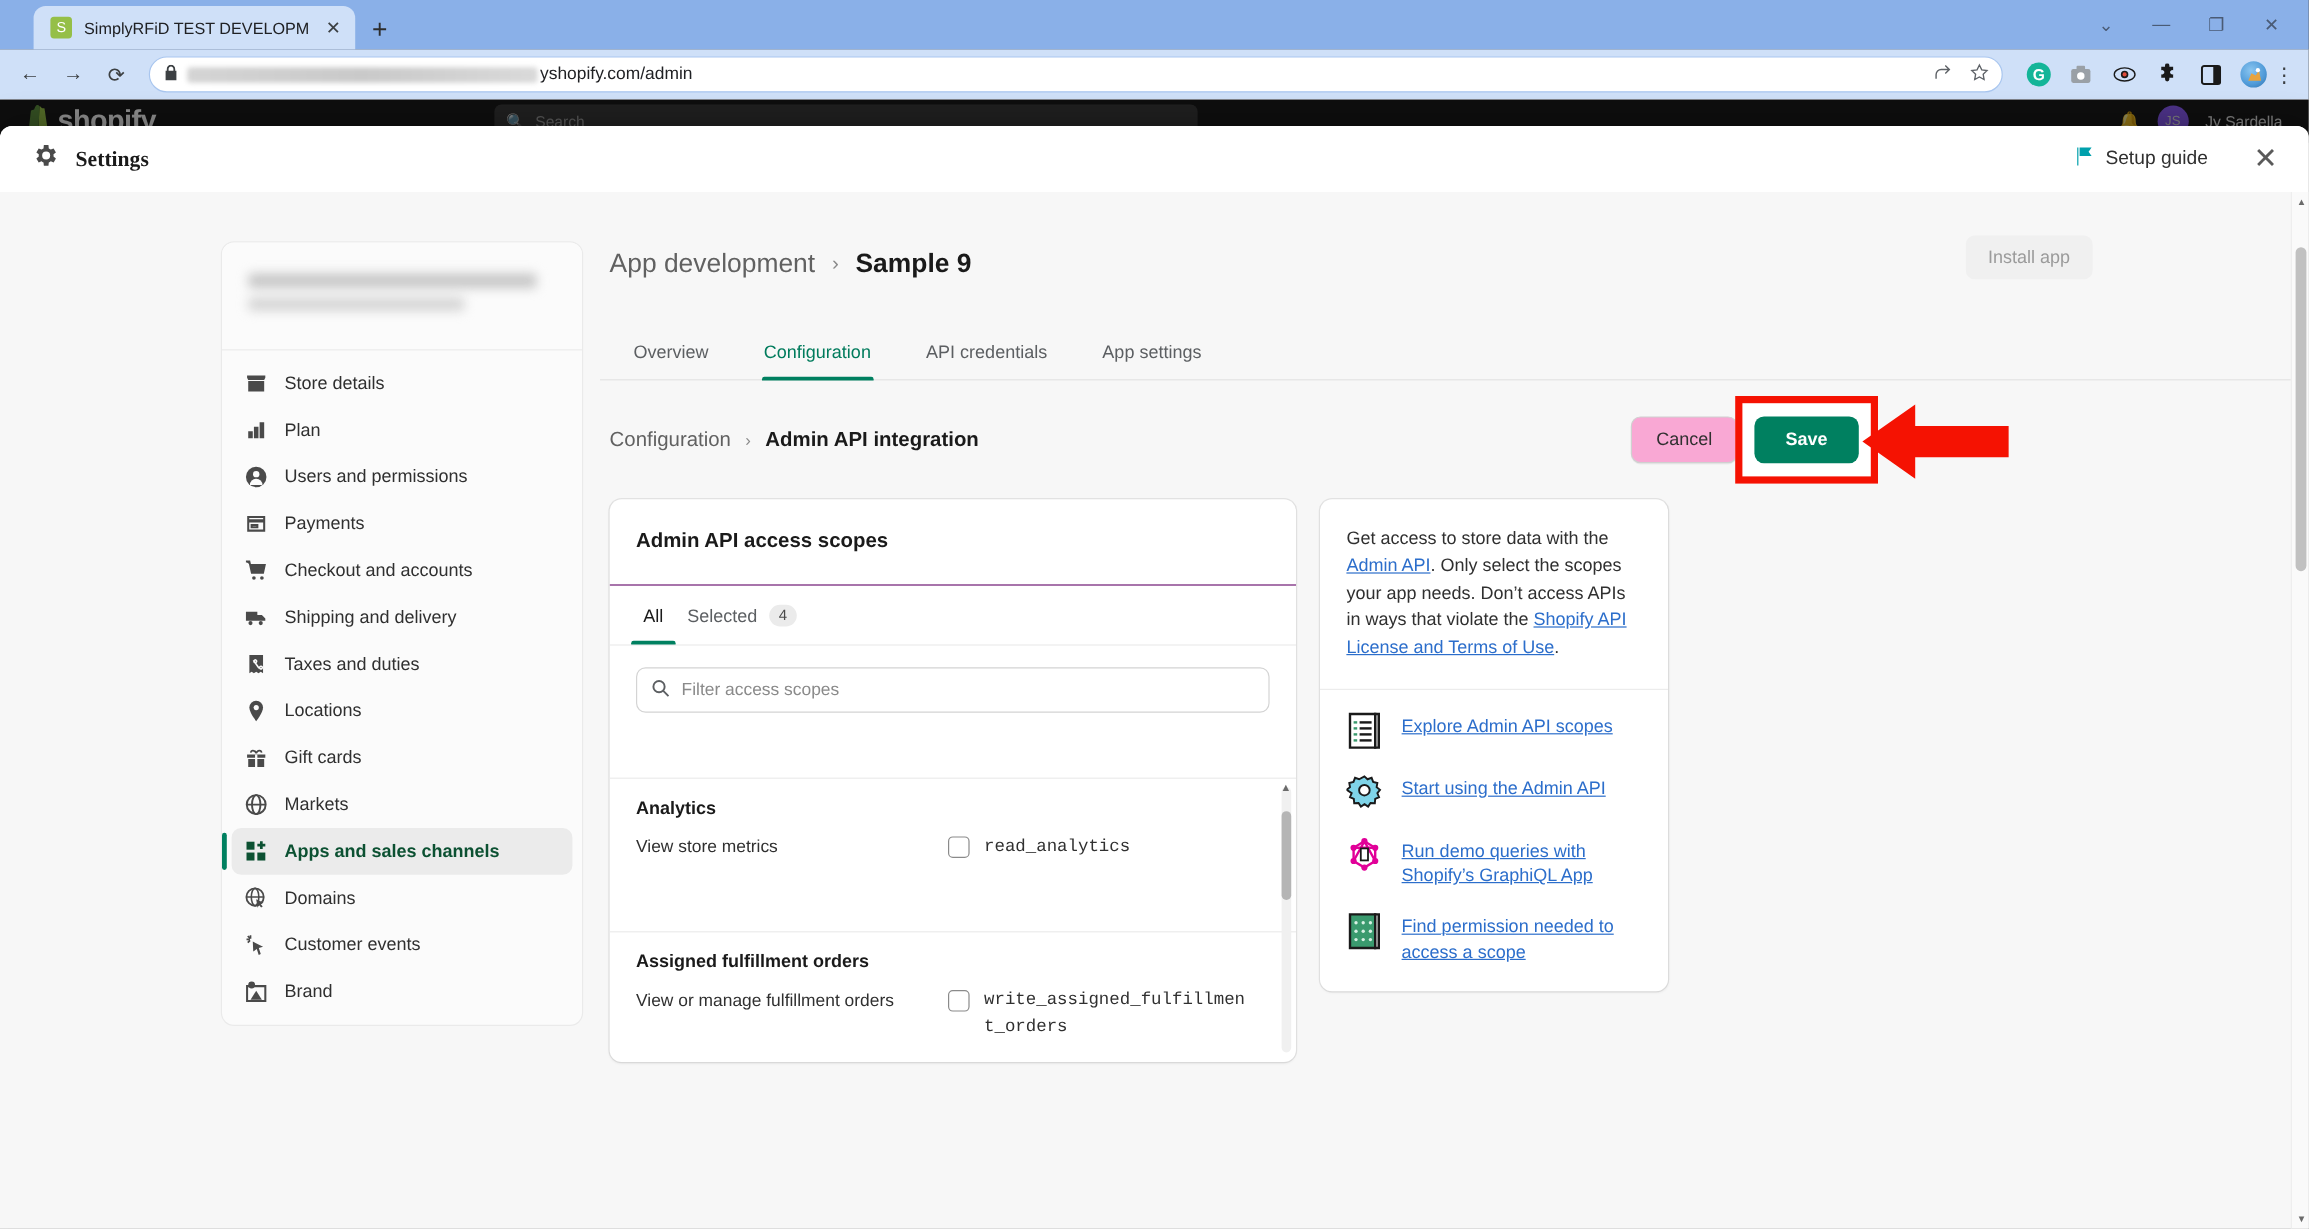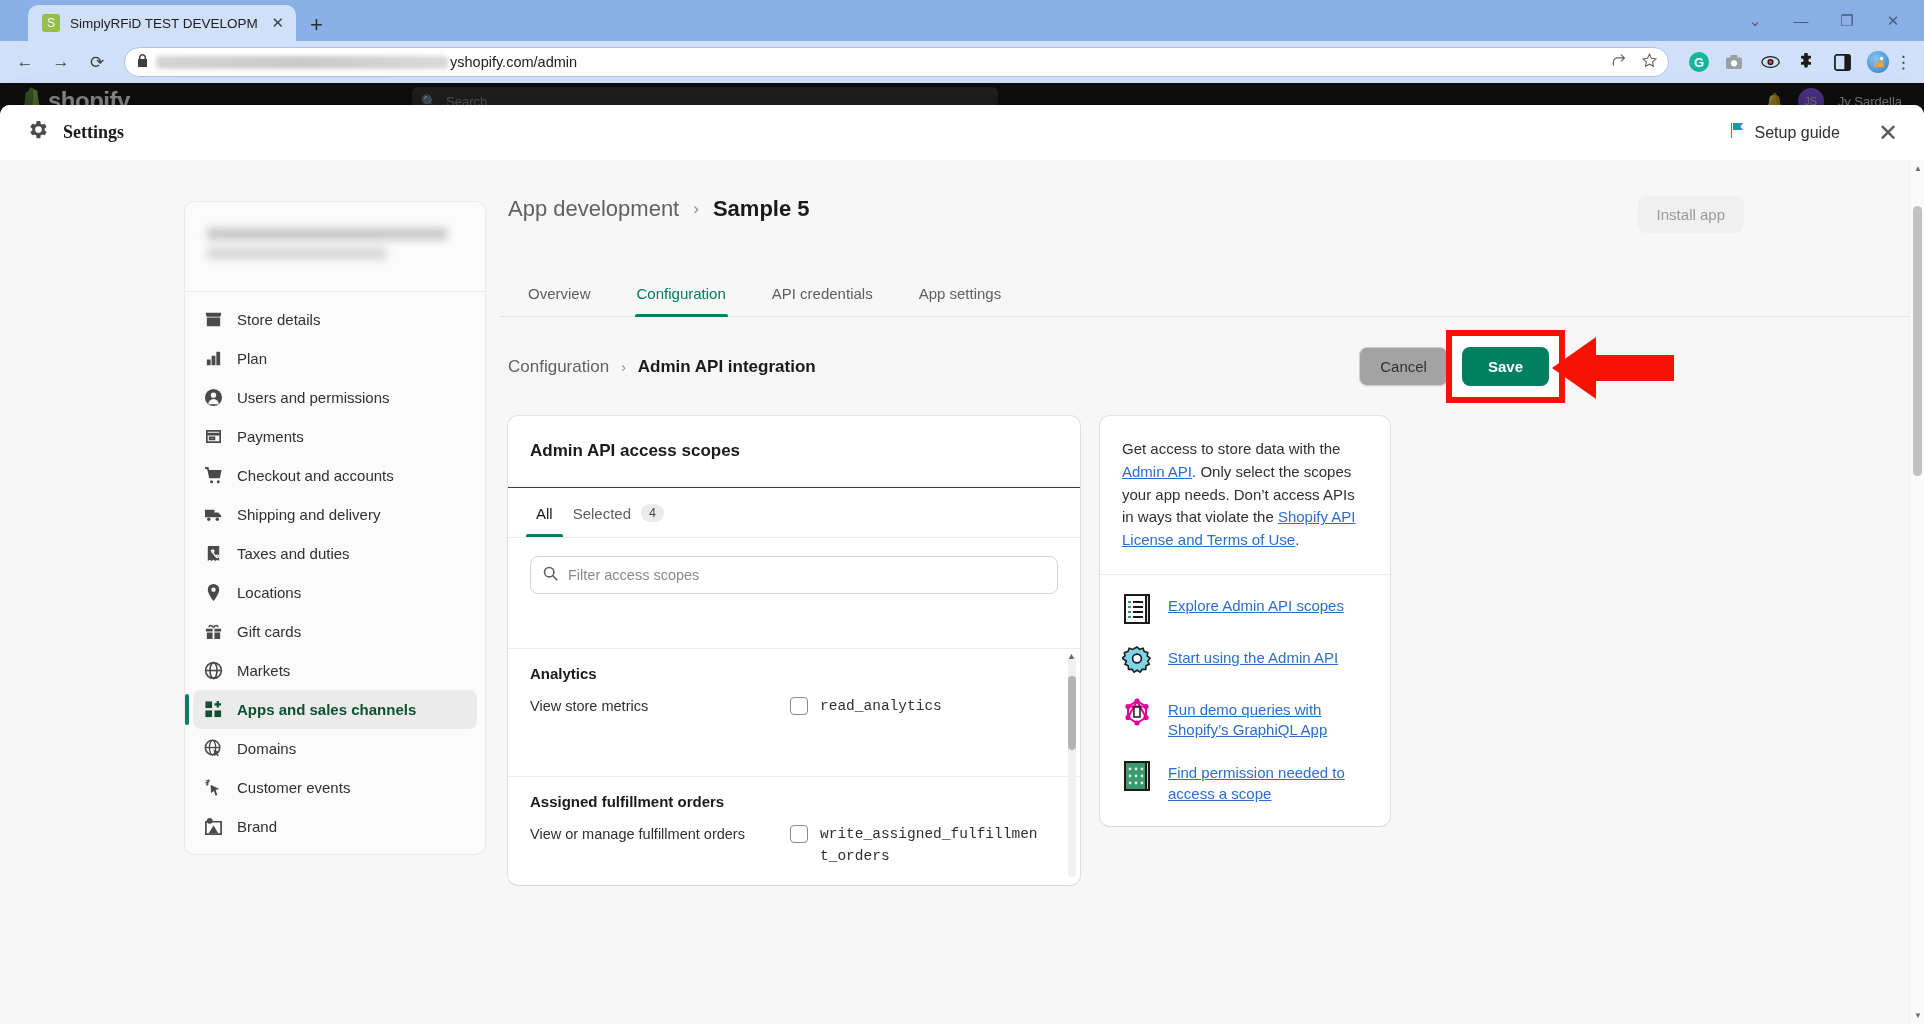--- a/index.html
+++ b/index.html
@@ -171,21 +171,21 @@
   .crumbs { display:flex; align-items:center; gap:14px; padding-left:8px; }
   .crumb-mute { font-size:22px; color:#616161; cursor:pointer; }
   .crumb-sep { font-size:17px; color:#8a8a8a; }
   .crumb-cur { font-size:22px; color:#1a1a1a; font-weight:700; }
   .install-btn {
     margin-left:auto; margin-right: 180px;
     font-size:15px; color:#9b9b9b; background:#f0f0f0;
     border:1px solid transparent; border-radius:8px;
     padding: 9px 18px; cursor:not-allowed;
   }
-  .crumbrow { display:flex; align-items:flex-start; }
+  .crumbrow { display:flex; align-items:flex-end; }
 
   .tabs {
     margin-top: 40px; display:flex; gap:6px; padding-left:8px;
     border-bottom:1px solid #e3e3e3; padding-right: 180px;
   }
   .tab-item {
     font-size:15px; color:#5c5f62; padding: 12px 20px 14px;
     cursor:pointer; position:relative;
   }
   .tab-item.active { color:#007b5c; }
@@ -197,21 +197,21 @@
   .subrow {
     display:flex; align-items:center; margin-top: 30px; padding-left:8px;
     padding-right: 0;
   }
   .sub-mute { font-size:17px; color:#616161; cursor:pointer; }
   .sub-sep { font-size:14px; color:#8a8a8a; margin: 0 12px; }
   .sub-cur { font-size:17px; color:#1a1a1a; font-weight:600; }
   .actions { margin-left:auto; display:flex; align-items:center; gap:0; position:relative;
              padding-right: 375px; }
   .btn-cancel {
-    font-size:15px; color:#303030; background:#a3a3a3;
+    font-size:15px; color:#303030; background:#f9a8d4;
     border:1px solid #d0d0d0; border-radius:8px;
     padding: 10px 20px; cursor:pointer; box-shadow: 0 1px 0 rgba(0,0,0,.05);
   }
   .save-wrap { position:relative; margin-left: 14px; }
   .save-hl {
     position:absolute; left:-16px; top:-17px; right:-16px; bottom:-17px;
     border: 6px solid #f51202; background:#fff;
   }
   .btn-save {
     position:relative;
@@ -586,21 +586,21 @@
           </div>
         </div>
       </div>
 
       <div class="maincol">
 
         <div class="crumbrow">
           <div class="crumbs">
             <span class="crumb-mute">App development</span>
             <span class="crumb-sep">›</span>
-            <span class="crumb-cur">Sample 5</span>
+            <span class="crumb-cur">Sample 9</span>
           </div>
           <button class="install-btn">Install app</button>
         </div>
 
         <div class="tabs">
           <div class="tab-item">Overview</div>
           <div class="tab-item active">Configuration</div>
           <div class="tab-item">API credentials</div>
           <div class="tab-item">App settings</div>
         </div>

